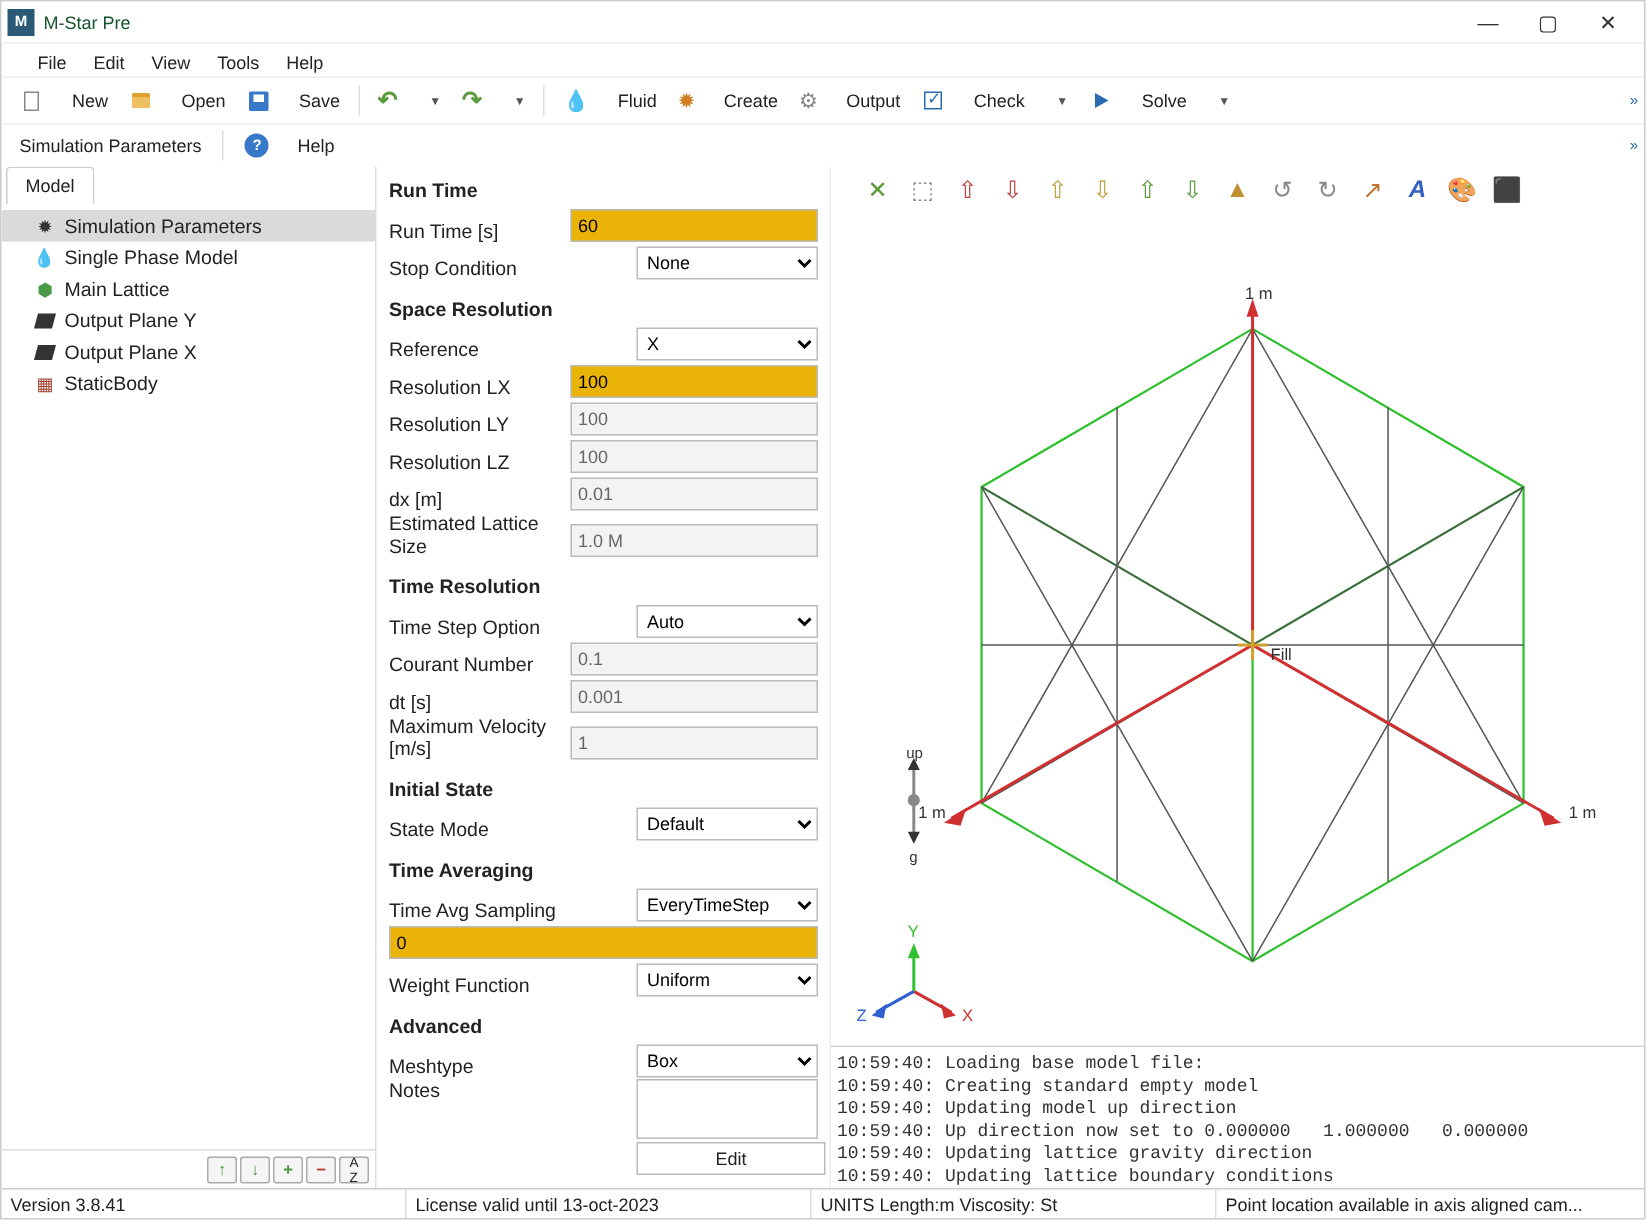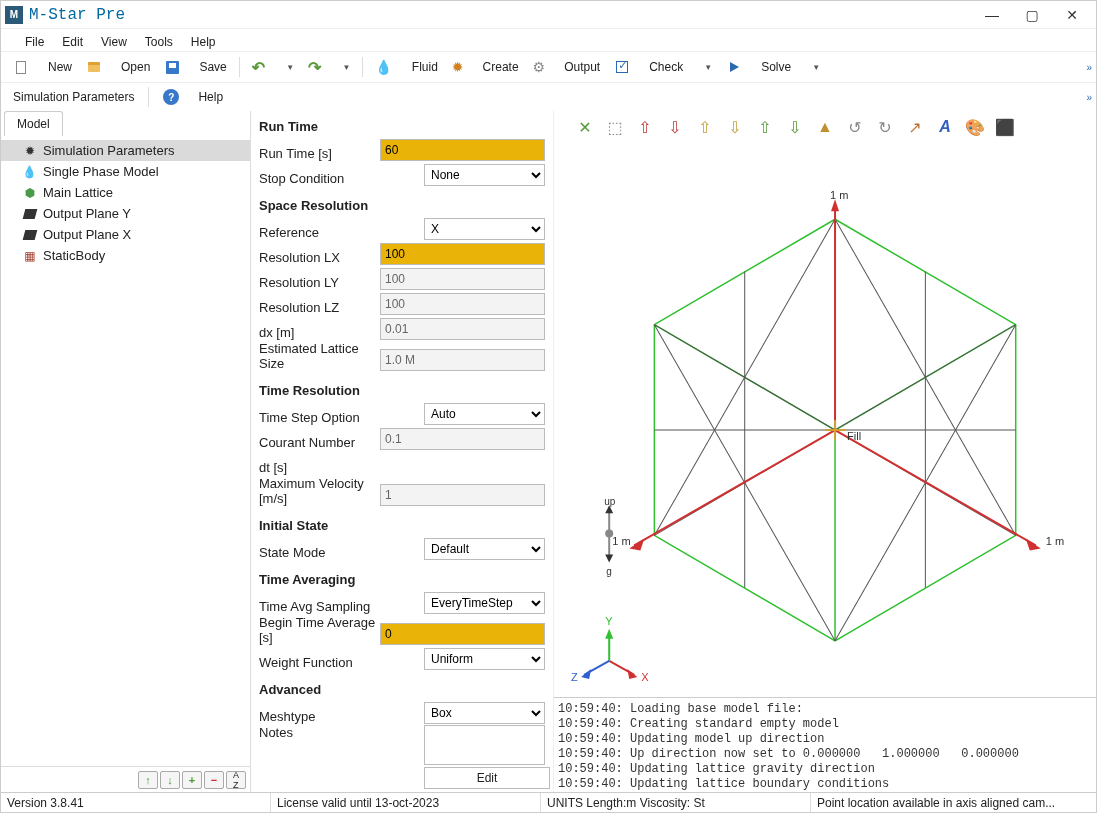--- a/index.html
+++ b/index.html
@@ -1,20 +1,20 @@
 <!DOCTYPE html>
 <html><head>
 <meta charset="utf-8">
 <style>
 * { box-sizing: border-box; margin: 0; padding: 0; }
 body { font-family: "Segoe UI", Tahoma, sans-serif; font-size: 12px; color: #222; background: #fff; width: 1097px; height: 813px; overflow: hidden; display: flex; flex-direction: column; border: 1px solid #ccc; }
 
 .title-bar { height: 28px; background: #fff; display: flex; align-items: center; padding: 0 4px; border-bottom: 1px solid #eee; }
 .title-bar .app-icon { width: 18px; height: 18px; background: #2a5a78; color: #fff; display: flex; align-items: center; justify-content: center; font-size: 10px; font-weight: bold; margin-right: 6px; }
-.title-bar .title-txt { font-size: 16px; color: #0369a1; font-family: Liberation Mono, monospace; }
+.title-bar .title-txt { font-size: 12px; color: #14532d; }
 .title-bar .win-controls { margin-left: auto; display: flex; }
 .title-bar .win-btn { width: 40px; height: 24px; display: flex; align-items: center; justify-content: center; font-size: 14px; color: #333; }
 
 .menu-bar { height: 22px; display: flex; align-items: flex-end; padding: 0 16px; gap: 2px; }
 .menu-item { padding: 2px 8px; font-size: 12px; }
 
 .toolbar1 { height: 32px; display: flex; align-items: center; padding: 2px 6px; border-top: 1px solid #eee; border-bottom: 1px solid #eee; gap: 2px; position: relative; }
 .tb-btn { display: flex; align-items: center; gap: 19px; padding: 3px 5px; font-size: 12px; border: 1px solid transparent; }
 .tb-sep { width: 1px; height: 20px; background: #ddd; margin: 0 4px; }
 .tb-icon { width: 16px; height: 16px; display: inline-flex; align-items: center; justify-content: center; }
@@ -260,41 +260,41 @@
       <div class="prop-row">
           <span class="prop-label">Time Step Option</span>
           <select class="prop-select"><option>Auto</option></select>
         </div>
       <div class="prop-row">
           <span class="prop-label">Courant Number</span>
           <input class="prop-input ro" readonly="" value="0.1" style="">
         </div>
       <div class="prop-row">
           <span class="prop-label">dt [s]</span>
+          <input class="prop-input ro" readonly="" value="0.001" style="">
         </div>
       <div class="prop-row">
           <span class="prop-label">Maximum Velocity [m/s]</span>
           <input class="prop-input ro" readonly="" value="1" style="">
         </div>
     </div>
     <div class="prop-section">
       <div class="prop-header">Initial State</div>
       <div class="prop-row">
           <span class="prop-label">State Mode</span>
           <select class="prop-select"><option>Default</option></select>
         </div>
     </div>
     <div class="prop-section">
       <div class="prop-header">Time Averaging</div>
       <div class="prop-row">
           <span class="prop-label">Time Avg Sampling</span>
           <select class="prop-select"><option>EveryTimeStep</option></select>
         </div>
       <div class="prop-row">
-          <span class="prop-label">Begin Time Average [s]</span>
           <input class="prop-input" value="0" style="">
         </div>
       <div class="prop-row">
           <span class="prop-label">Weight Function</span>
           <select class="prop-select"><option>Uniform</option></select>
         </div>
     </div>
     <div class="prop-section">
       <div class="prop-header">Advanced</div>
       <div class="prop-row">

